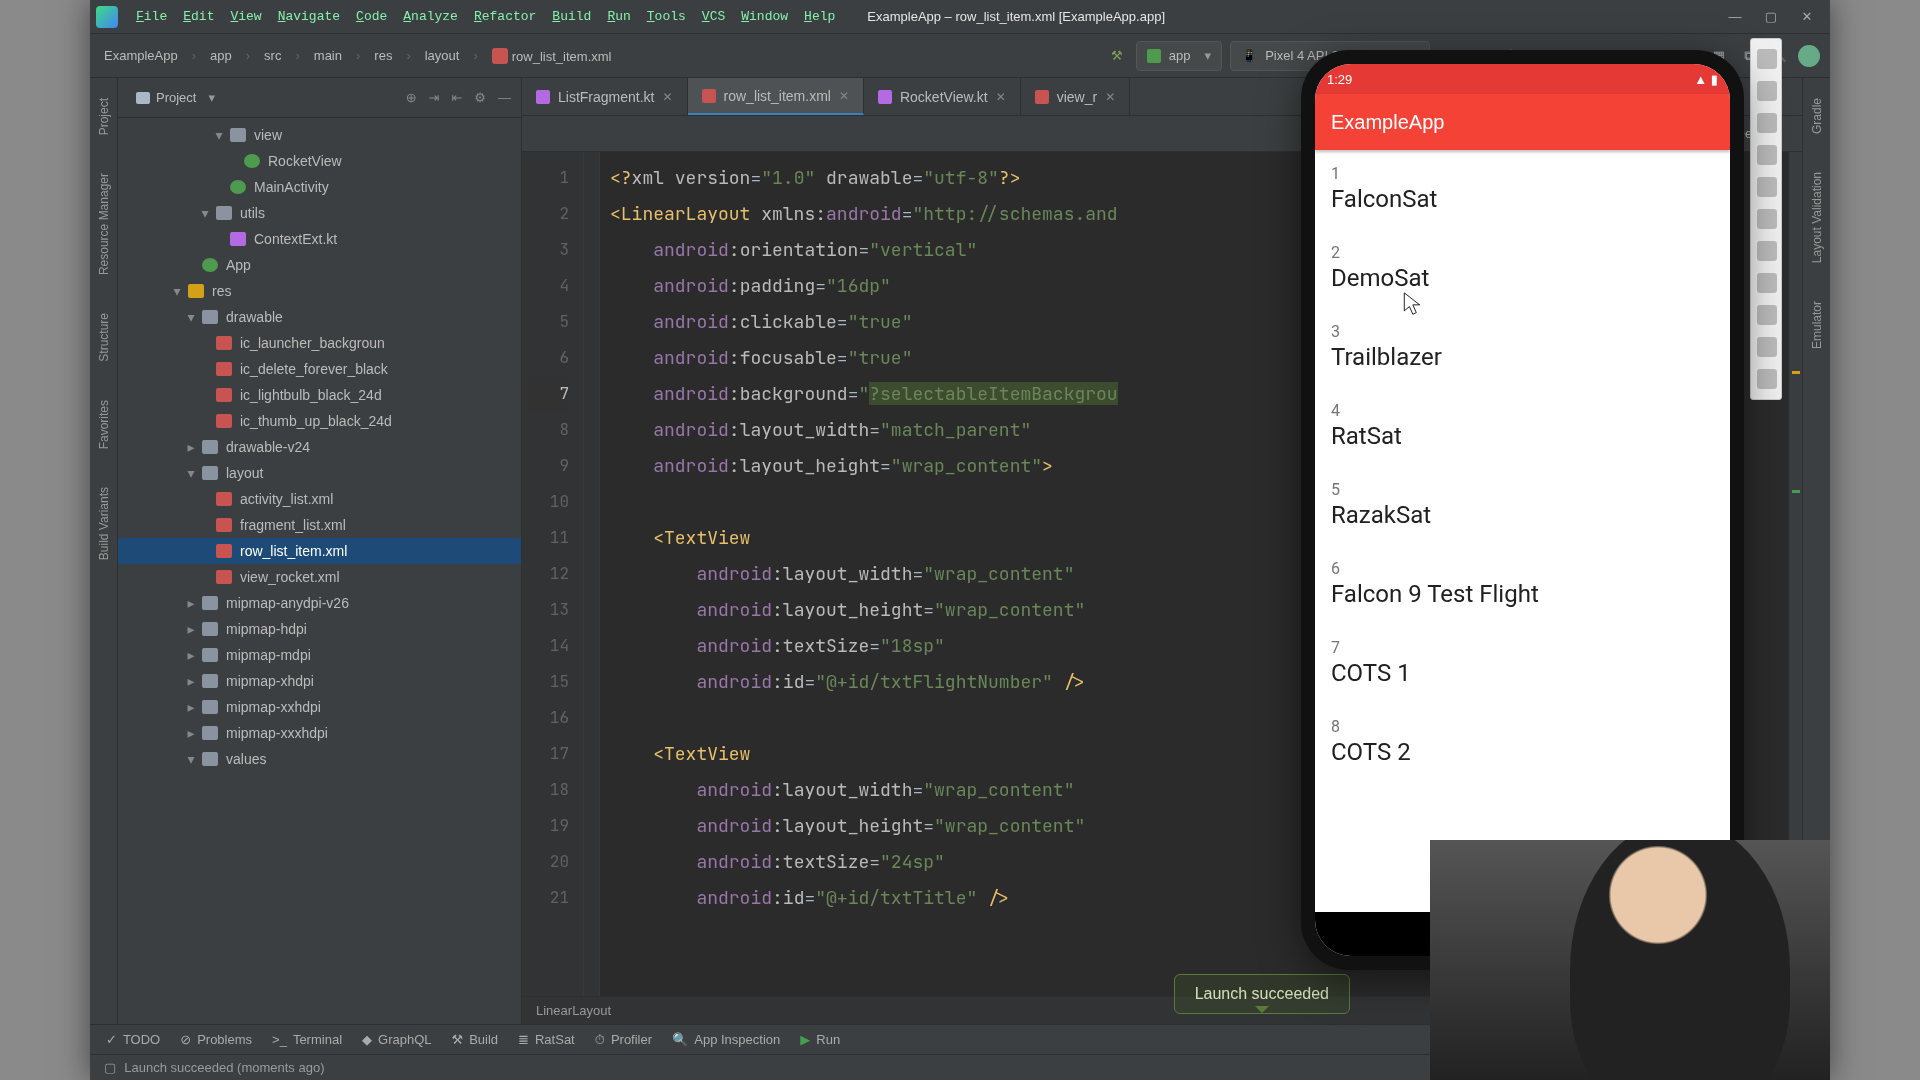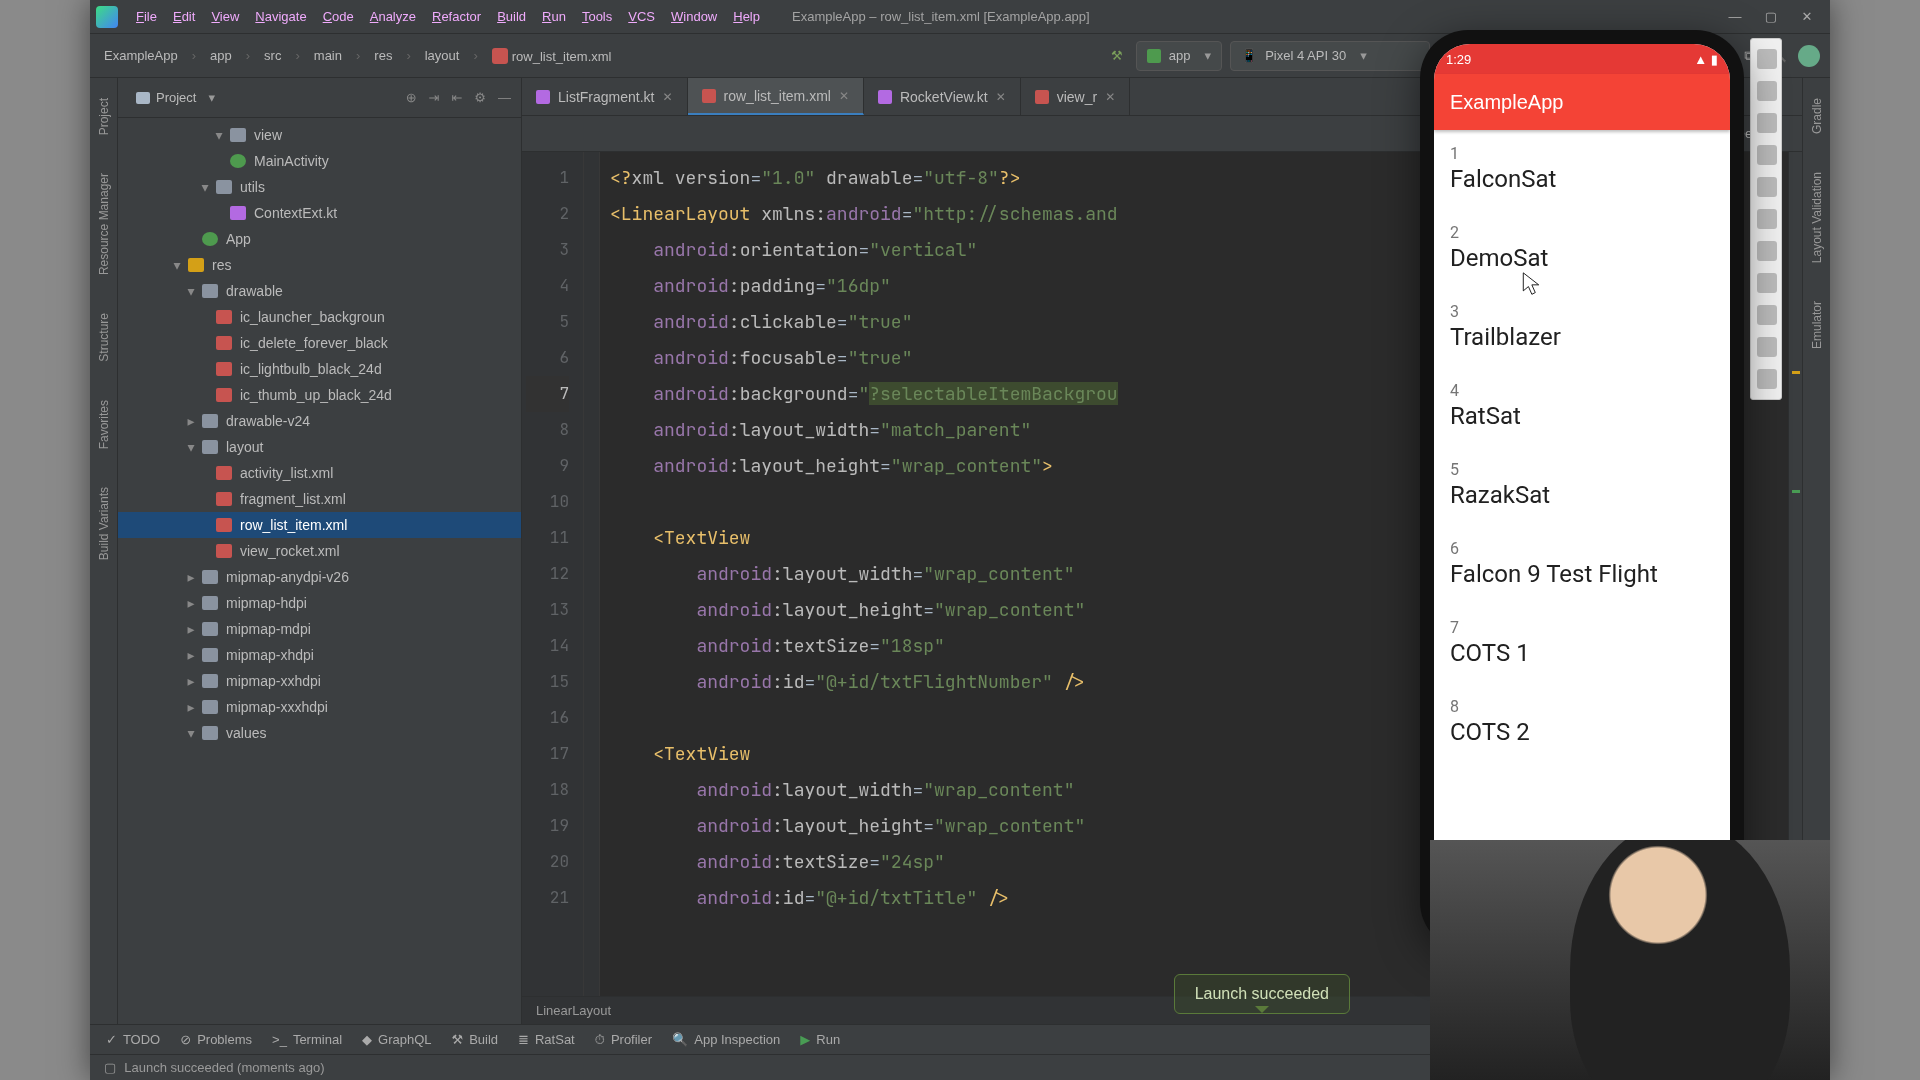--- a/index.html
+++ b/index.html
@@ -50,23 +50,23 @@
   .menubar {
     display:flex; align-items:center; height:34px;
     background: var(--bg-dark); padding:0 6px; gap:4px;
     border-bottom:1px solid #2d2f30;
   }
   .menubar .logo {
     width:22px; height:22px; border-radius:4px;
     background: linear-gradient(135deg,#3ddc84,#4285f4);
     margin-right:6px;
   }
-  .menubar .menu-item { padding:4px 8px; color:#f0abfc; white-space:nowrap; }
+  .menubar .menu-item { padding:4px 8px; color:#86efac; white-space:nowrap;font-family:Liberation Mono, monospace; }
   .menubar .menu-item u { text-decoration: underline; }
-  .menubar .title { margin-left:20px; color:#a3a3a3; flex:1; white-space:nowrap; overflow:hidden; }
+  .menubar .title { margin-left:20px; color:#e5e5e5; flex:1; white-space:nowrap; overflow:hidden; }
   .winbtns { display:flex; gap:18px; padding-right:8px; color:#aaa; }
   .winbtn { width:18px; text-align:center; font-size:13px; }
 
   
   .toolbar {
     display:flex; align-items:center; height:44px;
     background: var(--bg-dark); padding:0 10px;
     border-bottom:1px solid #2d2f30;
     gap:8px;
   }
@@ -209,22 +209,22 @@
     color:#d0e0b8; padding:10px 20px; border-radius:6px; font-size:16px;
   }
   .pill::after {
     content:""; position:absolute; bottom:-7px; left:50%;
     border:7px solid transparent; border-top-color:#5a7a3a;
     transform:translateX(-50%);
   }
 
   
   .emulator {
-    position:absolute; top:30px; right:176px;
-    width:324px; height:920px; pointer-events:auto;
+    position:absolute; top:50px; right:176px;
+    width:443px; height:920px; pointer-events:auto;
   }
   .phone {
     width:100%; height:100%; background:#111; border-radius:48px;
     padding:14px; box-shadow:0 10px 40px rgba(0,0,0,.5);
   }
   .screen {
     width:100%; height:100%; background:#fff; border-radius:36px; overflow:hidden;
     display:flex; flex-direction:column; position:relative;
   }
   .stat { height:30px; background:#e53935; color:#fff; font-size:13px;
@@ -356,20 +356,25 @@
           <span>⇤</span>
           <span>⚙</span>
           <span>—</span>
         </div>
       </div>
       <div class="tree" id="tree">
             <div class="row" style="padding-left:94px">
       <span class="tw">▾</span>
       <span class="ic folder"></span>
       <span>view</span>
+    </div>
+            <div class="row" style="padding-left:108px">
+      <span class="tw"></span>
+      <span class="ic cls"></span>
+      <span>RocketView</span>
     </div>
             <div class="row" style="padding-left:94px">
       <span class="tw"></span>
       <span class="ic cls"></span>
       <span>MainActivity</span>
     </div>
             <div class="row" style="padding-left:80px">
       <span class="tw">▾</span>
       <span class="ic folder"></span>
       <span>utils</span>

